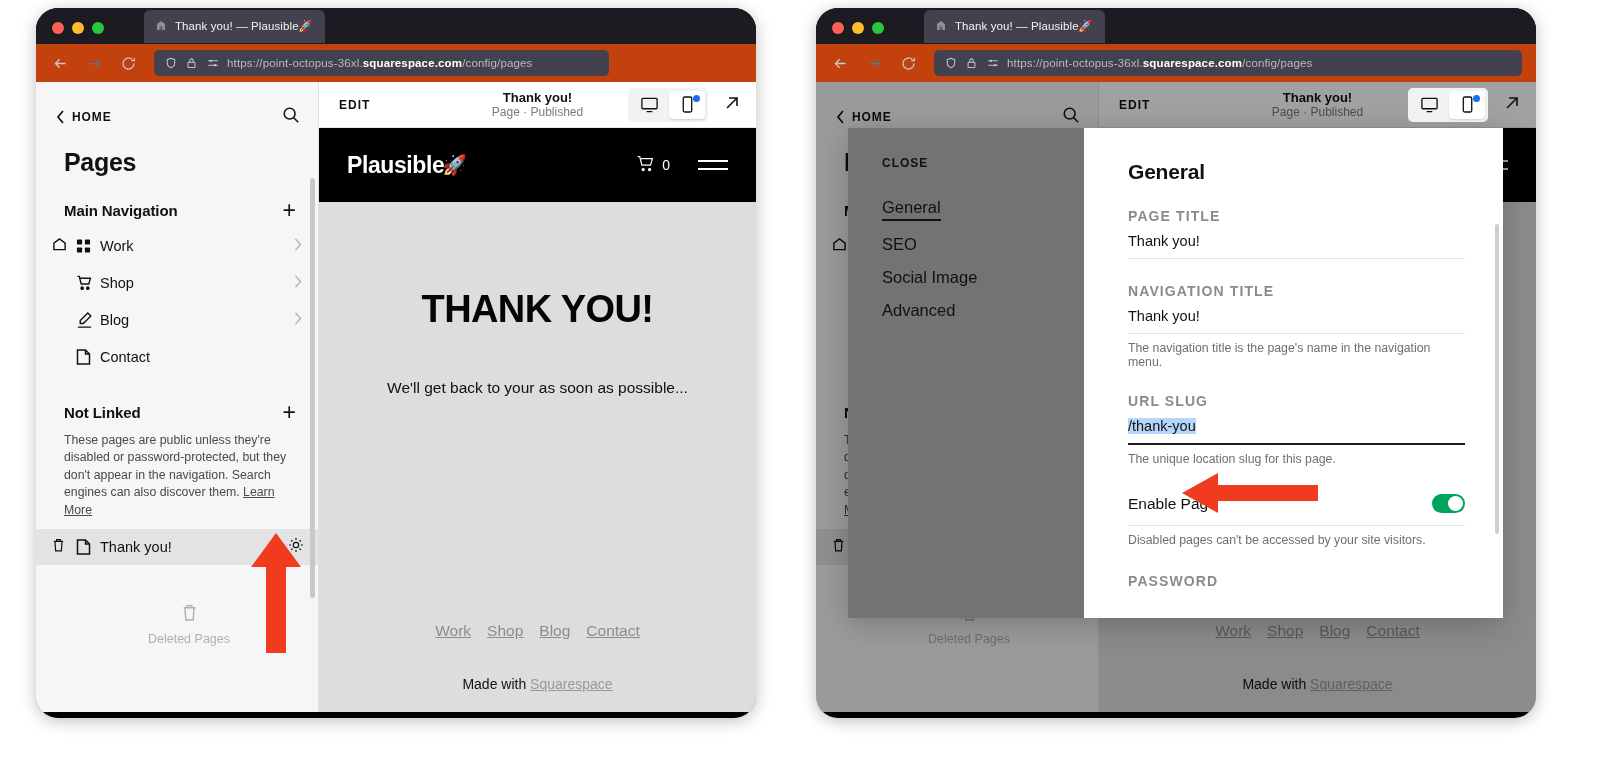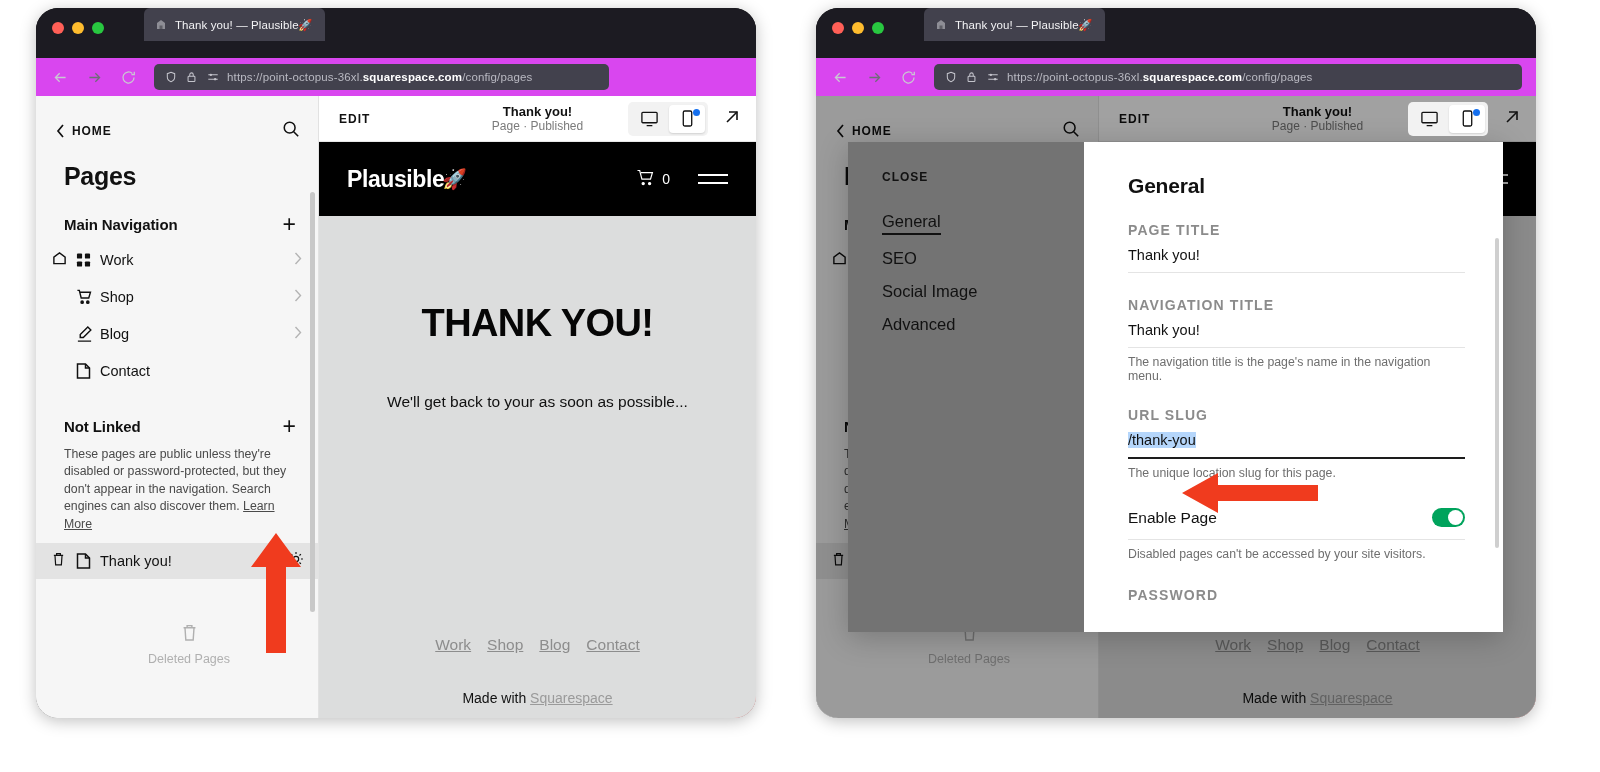--- a/index.html
+++ b/index.html
@@ -19,23 +19,23 @@
     background: #000;
     border-radius: 22px;
     overflow: hidden;
     box-shadow: 0 3px 16px rgba(0,0,0,0.25);
   }
   .win.left  { left: 36px; }
   .win.right { left: 816px; }
 
   .titlebar {
     position: relative;
-    height: 50px;
+    height: 36px;
     background: #1c1b22;
-    display: flex; align-items: flex-start;
+    display: flex; align-items: center;
   }
   .traffic { position: absolute; left: 16px; top: 14px; display:flex; gap:8px; }
   .dot { width: 12px; height:12px; border-radius: 50%; }
   .dot.r { background:#ff5f57; }
   .dot.y { background:#febc2e; }
   .dot.g { background:#28c840; }
 
   .tab {
     margin-left: 108px;
     height: 33px;
@@ -49,21 +49,21 @@
   .tab-favicon { width: 14px; height: 14px; flex: 0 0 14px; position: relative; }
   .tab-title {
     color: #f3f3f5;
     font-size: 11.5px;
     white-space: nowrap;
     letter-spacing: .1px;
   }
 
   .navbar {
     height: 38px;
-    background: #d946ef;
+    background: #c2410c;
     display: flex; align-items: center;
     padding: 0 14px;
     gap: 14px;
   }
   .navbtn {
     width: 20px; height: 20px;
     display:flex; align-items:center; justify-content:center;
     color: #c9c9d1;
   }
   .navbtn.dim { color:#6e6d78; }
@@ -130,21 +130,21 @@
     display:flex; align-items:center;
     padding-left: 64px;
     background: #e3e3e3;
   }
   .page-row .trash { position:absolute; left:16px; top:50%; transform:translateY(-50%); }
   .page-row .ico { position:absolute; left:40px; top:50%; transform:translateY(-50%); display:flex;}
   .page-row .lbl { font-size: 14.5px; color:#111; }
   .page-row .gear { position:absolute; right: 14px; top:50%; transform:translateY(-50%); }
 
   .deleted {
-    position:absolute; left:0; right:0; bottom: 2px;
+    position:absolute; left:0; right:0; bottom: 8px;
     display:flex; flex-direction:column; align-items:center; gap: 6px;
     padding-bottom: 58px;
     color:#b0b0b0;
     padding-left:24px;
   }
   .deleted .t { font-size: 12.5px; }
 
   .sb-track {
     position:absolute; right: 3px; top: 96px; width: 5px; height: 420px;
     background: #c8c8c8; border-radius: 3px;

